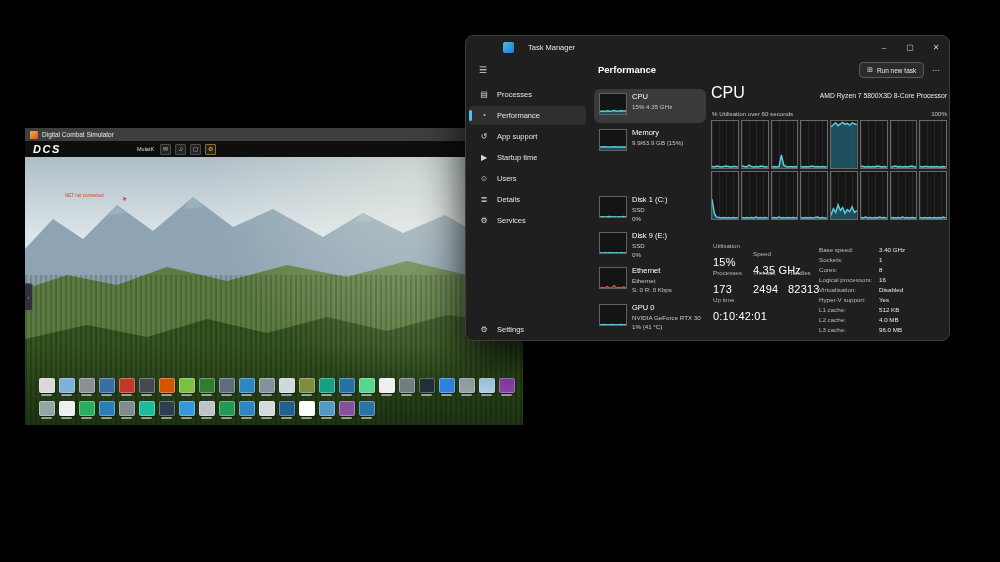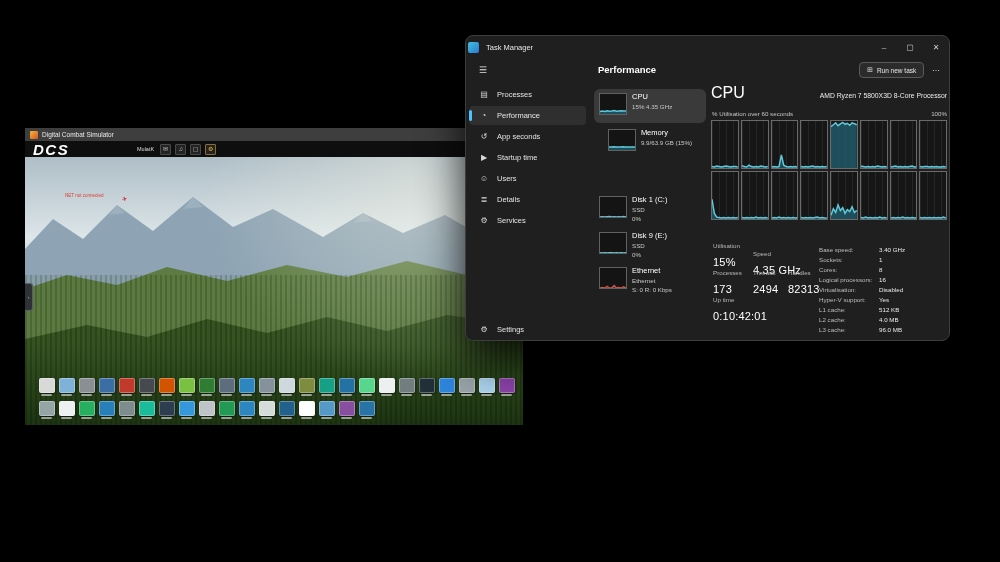--- a/index.html
+++ b/index.html
@@ -6,21 +6,21 @@
   body{width:1000px;height:562px;background:#000;overflow:hidden;position:relative;
        font-family:"Liberation Sans",sans-serif;-webkit-font-smoothing:antialiased;}
 
   
   .dcs-window{position:absolute;left:25px;top:128px;width:498px;height:297px;background:#151515;
               box-shadow:0 10px 28px rgba(0,0,0,.75);}
   .dcs-titlebar{height:13px;background:#3e3e3e;display:flex;align-items:center;padding:0 5px;gap:4px;}
   .dcs-app-icon{width:8px;height:8px;border-radius:1px;background:linear-gradient(135deg,#f6b73c,#d7521f);}
   .dcs-title{font-size:6.5px;color:#e9e9e9;}
   .dcs-menubar{height:16px;background:#0e0e0e;display:flex;align-items:center;padding:0 8px;position:relative;}
-  .dcs-logo{color:#fff;font-weight:bold;font-style:italic;font-size:15px;letter-spacing:1.5px;text-align:center;}
+  .dcs-logo{color:#fff;font-weight:bold;font-style:italic;font-size:11px;letter-spacing:1.5px;text-align:center;}
   .dcs-menu-right{position:absolute;left:112px;top:0;height:16px;display:flex;align-items:center;gap:4px;}
   .dcs-user{font-size:5.5px;color:#ddd;margin-right:2px;}
   .dcs-mi{width:9px;height:9px;font-size:6px;color:#cfcfcf;background:#232323;border:1px solid #4a4a4a;
           border-radius:1px;display:flex;align-items:center;justify-content:center;line-height:1;}
   .dcs-mi.gold{color:#e8b43c;border-color:#8a6d2f;}
   .dcs-scene{position:absolute;left:0;top:29px;right:0;bottom:0;overflow:hidden;
              background:linear-gradient(180deg,#aebec7 0%,#dde6e9 30%,#cfd9d3 45%);}
   .scene-svg{position:absolute;inset:0;width:100%;height:100%;}
   .sun-haze{position:absolute;inset:0;background:radial-gradient(circle at 78% 8%,rgba(255,252,230,.35),transparent 45%);}
   .tree-texture{position:absolute;left:0;right:0;bottom:0;height:56%;
@@ -37,21 +37,21 @@
   .dock.row2{top:244px;}
   .dock-icon{width:17px;display:flex;flex-direction:column;align-items:center;}
   .dock-icon .sq{width:16px;height:15px;border-radius:2px;border:1px solid rgba(255,255,255,.3);
      box-shadow:0 1px 2px rgba(0,0,0,.6);box-sizing:border-box;}
   .dock-icon .lbl{width:11px;height:2px;margin-top:1px;background:rgba(255,255,255,.55);border-radius:1px;}
 
   
   .tm-window{position:absolute;left:465px;top:35px;width:485px;height:306px;background:#1f1f1f;
      border:1px solid #3d3d3d;border-radius:8px;box-shadow:0 18px 44px rgba(0,0,0,.85);
      overflow:hidden;color:#fff;box-sizing:border-box;}
-  .tm-titlebar{height:22px;display:flex;align-items:center;padding-left:2px;gap:7px;}
+  .tm-titlebar{height:22px;display:flex;align-items:center;padding-left:10px;gap:14px;margin-left:27px;}
   .tm-app-icon{width:11px;height:11px;border-radius:2px;background:linear-gradient(135deg,#41c3d8 0%,#2a78d4 100%);}
   .tm-title{font-size:7.5px;color:#e6e6e6;}
   .tm-controls{margin-left:auto;display:flex;height:100%;}
   .tm-ctl{width:26px;display:flex;align-items:center;justify-content:center;font-size:8px;color:#cfcfcf;}
   .tm-header{position:absolute;left:0;top:22px;right:0;height:26px;}
   .tm-burger{position:absolute;left:8px;top:3px;width:18px;height:18px;display:flex;align-items:center;
      justify-content:center;font-size:9px;color:#e0e0e0;border-radius:3px;}
   .tm-page-title{position:absolute;left:132px;top:6px;font-size:9.5px;font-weight:700;color:#fff;}
   .tm-runtask{position:absolute;left:393px;top:4px;height:16px;display:flex;align-items:center;gap:4px;
      padding:0 7px;border:1px solid #5a5a5a;border-radius:4px;background:#2b2b2b;font-size:6.5px;color:#e8e8e8;box-sizing:border-box;}
@@ -68,21 +68,21 @@
   .tm-nav-item.selected::after{content:"";position:absolute;left:3px;top:5px;width:3px;height:11px;
      border-radius:2px;background:#4cc2ff;z-index:1;}
   .tm-nav-item>*{position:relative;z-index:1;}
   .tm-settings{position:absolute;left:0;top:283px;width:124px;}
 
   .tm-cards{position:absolute;left:128px;top:0;width:112px;height:100%;}
   .perf-card{position:absolute;left:0;width:112px;display:flex;gap:5px;padding:3px 5px;box-sizing:border-box;
      align-items:flex-start;border-radius:6px;}
   .perf-card.selected{background:#3a3a3a;}
   .card-0{top:53px;height:34px;}
-  .card-1{top:89px;height:28px;justify-content:center;}
+  .card-1{top:89px;height:28px;}
   .card-2{top:120px;height:31px;}
   .card-3{top:156px;height:31px;}
   .card-4{top:192px;height:31px;}
   .card-5{top:227px;height:33px;}
   .card-6{top:264px;height:33px;}
   .thumb{width:28px;height:22px;border:1px solid #616161;background:#141414;position:relative;flex:none;margin-top:1px;box-sizing:border-box;}
   .thumb svg{position:absolute;inset:0;width:100%;height:100%;}
   .card-text{display:flex;flex-direction:column;gap:1.5px;font-size:6.2px;color:#c9c9c9;line-height:1.15;padding-top:1px;}
   .card-text .nm{font-size:7.5px;color:#fff;}
 
@@ -338,21 +338,21 @@
     <div class="tm-nav-item">
       <span class="nic">▤</span>
       <span>Processes</span>
     </div>
     <div class="tm-nav-item selected">
       <span class="nic">◔</span>
       <span>Performance</span>
     </div>
     <div class="tm-nav-item">
       <span class="nic">↺</span>
-      <span>App seconds</span>
+      <span>App support</span>
     </div>
     <div class="tm-nav-item">
       <span class="nic">▶</span>
       <span>Startup time</span>
     </div>
     <div class="tm-nav-item">
       <span class="nic">☺</span>
       <span>Users</span>
     </div>
     <div class="tm-nav-item">
@@ -426,20 +426,33 @@
       <div class="thumb">
           <svg viewBox="0 0 100 100" preserveAspectRatio="none">
             <polygon points="0,100 0.0,100 9.1,98 18.2,100 27.3,92 36.4,100 45.5,99 54.5,88 63.6,100 72.7,97 81.8,100 90.9,94 100.0,100 100,100" fill="rgba(146,62,52,0.45)"></polygon>
             <polyline points="0.0,100 9.1,98 18.2,100 27.3,92 36.4,100 45.5,99 54.5,88 63.6,100 72.7,97 81.8,100 90.9,94 100.0,100" fill="none" stroke="#c0564c" stroke-width="1.5" vector-effect="non-scaling-stroke"></polyline>
           </svg>
         </div>
       <div class="card-text">
         <div class="nm">Ethernet</div>
         <div>Ethernet</div>
         <div>S: 0 R: 0 Kbps</div>
+      </div>
+    </div>
+    <div class="perf-card card-6">
+      <div class="thumb">
+          <svg viewBox="0 0 100 100" preserveAspectRatio="none">
+            <polygon points="0,100 0.0,99 9.1,99 18.2,98 27.3,99 36.4,99 45.5,98 54.5,99 63.6,99 72.7,99 81.8,98 90.9,99 100.0,99 100,100" fill="rgba(33,95,112,0.78)"></polygon>
+            <polyline points="0.0,99 9.1,99 18.2,98 27.3,99 36.4,99 45.5,98 54.5,99 63.6,99 72.7,99 81.8,98 90.9,99 100.0,99" fill="none" stroke="#5fc9da" stroke-width="1.5" vector-effect="non-scaling-stroke"></polyline>
+          </svg>
+        </div>
+      <div class="card-text">
+        <div class="nm">GPU 0</div>
+        <div>NVIDIA GeForce RTX 30</div>
+        <div>1% (41 °C)</div>
       </div>
     </div>
   </div>
 
   <div class="tm-main">
     <div class="cpu-title">CPU</div>
     <div class="cpu-subtitle">AMD Ryzen 7 5800X3D 8-Core Processor</div>
     <div class="graph-caption">% Utilisation over 60 seconds</div>
     <div class="graph-max">100%</div>
     <div class="core-grid" id="core-grid">

